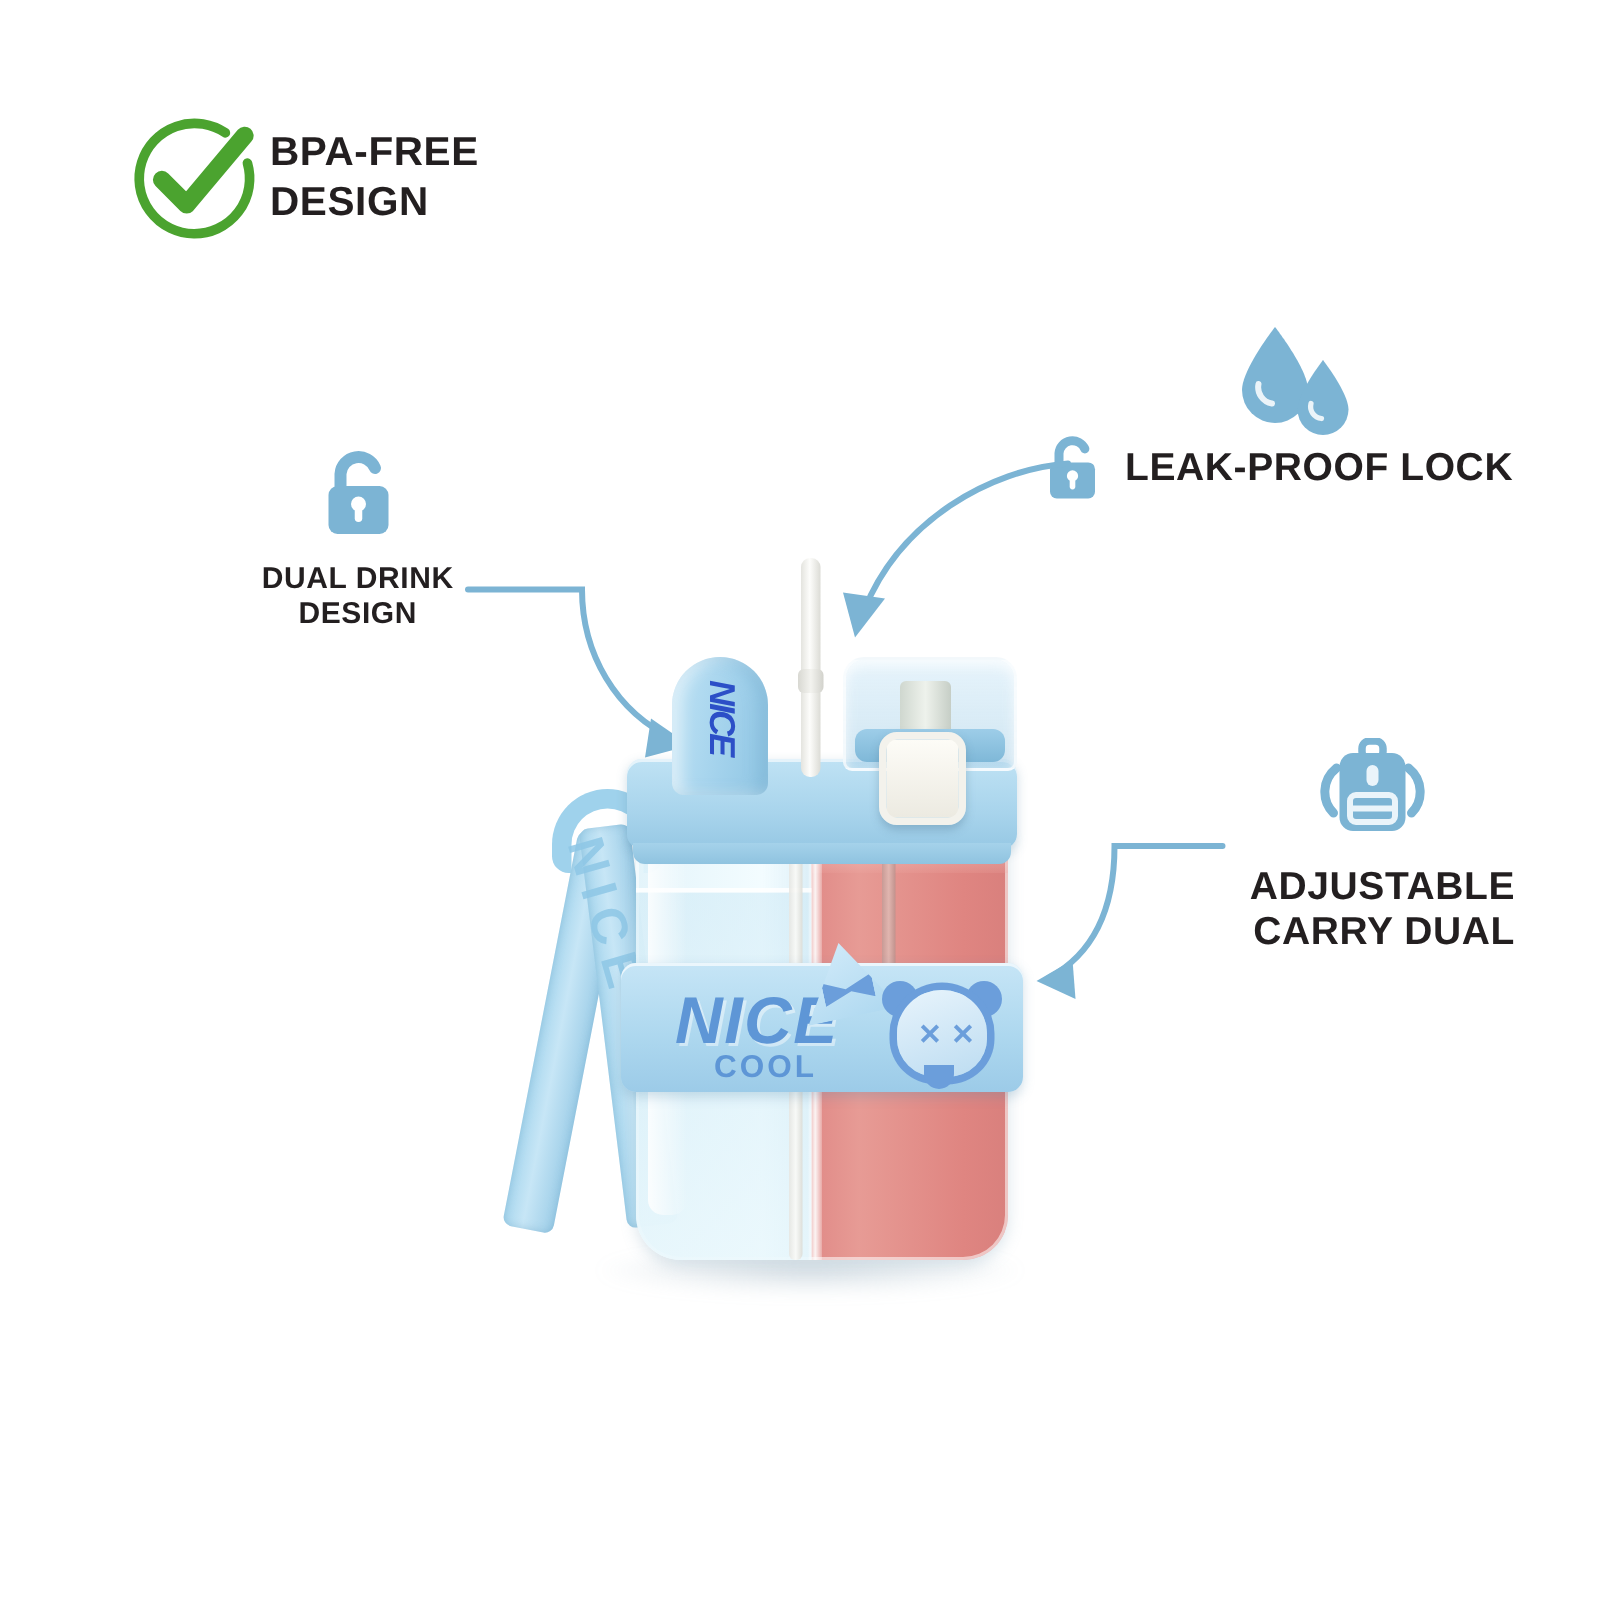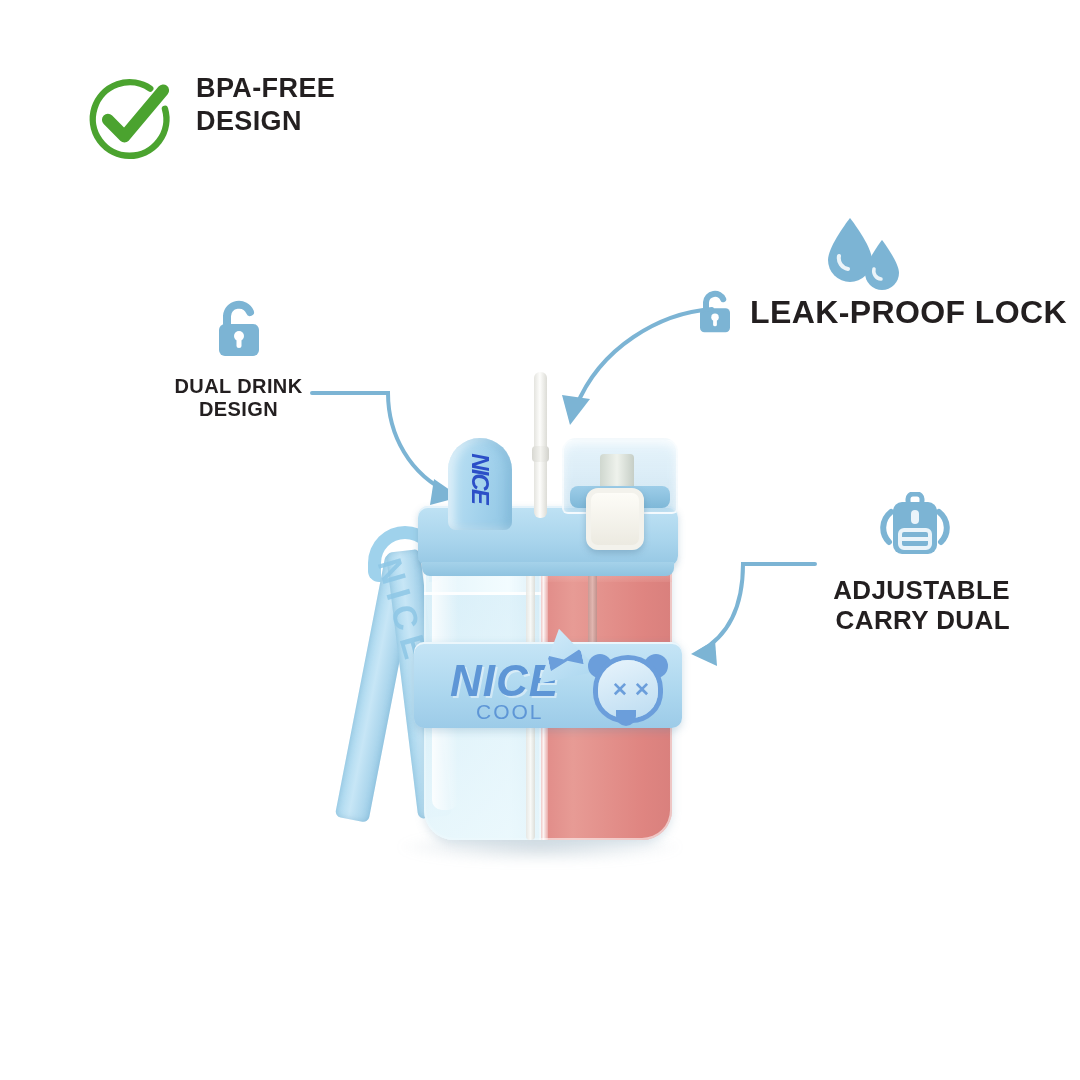--- a/index.html
+++ b/index.html
@@ -15,34 +15,34 @@
   
   .feature{position:absolute;}
   .feat-label{
     color:#231f20;
     font-weight:bold;
     letter-spacing:.4px;
     line-height:1.14;
   }
 
   
-  #bpa-badge{left:84px;top:72px;display:flex;align-items:flex-start;gap:20px;}
+  #bpa-badge{left:84px;top:72px;display:flex;align-items:center;gap:4px;}
   #bpa-badge .check{width:92px;height:92px;flex:none;}
   #bpa-badge .feat-label{font-size:27px;line-height:1.22;}
 
   
   #dual-drink{left:126px;top:298px;width:225px;text-align:center;}
   #dual-drink .icon{height:62px;display:flex;justify-content:center;align-items:flex-end;}
   #dual-drink .feat-label{font-size:20px;margin-top:15px;}
 
   
   #leak-proof{left:694px;top:224px;}
   #leak-proof .drops{position:absolute;left:126px;top:-8px;}
   #leak-proof .row{display:flex;align-items:center;gap:14px;margin-top:64px;}
-  #leak-proof .feat-label{font-size:32px;white-space:nowrap;}
+  #leak-proof .feat-label{font-size:26px;white-space:nowrap;}
 
   
   #carry-strap{left:820px;top:490px;width:190px;text-align:right;}
   #carry-strap .icon{height:66px;display:flex;justify-content:center;align-items:flex-end;}
   #carry-strap .feat-label{font-size:26px;margin-top:20px;white-space:nowrap;}
 
   .arrow{position:absolute;}
 
   
   #product{position:absolute;left:338px;top:400px;width:400px;height:500px;}
@@ -199,21 +199,21 @@
     box-shadow:0 3px 8px rgba(95,145,175,.28), inset 0 2px 0 rgba(255,255,255,.65);
   }
   #band .nice{
     position:absolute;left:36px;top:14px;
     color:#5e96d6;font-size:44px;font-weight:bold;font-style:italic;
     letter-spacing:1px;
     text-shadow:2px 2px 0 rgba(255,255,255,.45);
   }
   #band .cool{
     position:absolute;left:62px;top:58px;
-    color:#5e96d6;font-size:21px;font-weight:normal;letter-spacing:2px;
+    color:#5e96d6;font-size:21px;font-weight:bold;letter-spacing:2px;
   }
   
   #tag{
     position:absolute;left:120px;top:-14px;width:62px;height:58px;
     background:linear-gradient(160deg,#d4ecfa,#aad6ef);
     border-radius:14px;
     transform:rotate(-12deg);
     box-shadow:0 2px 5px rgba(90,140,170,.3);
     clip-path:polygon(50% 0%,100% 86%,0% 86%);
   }

